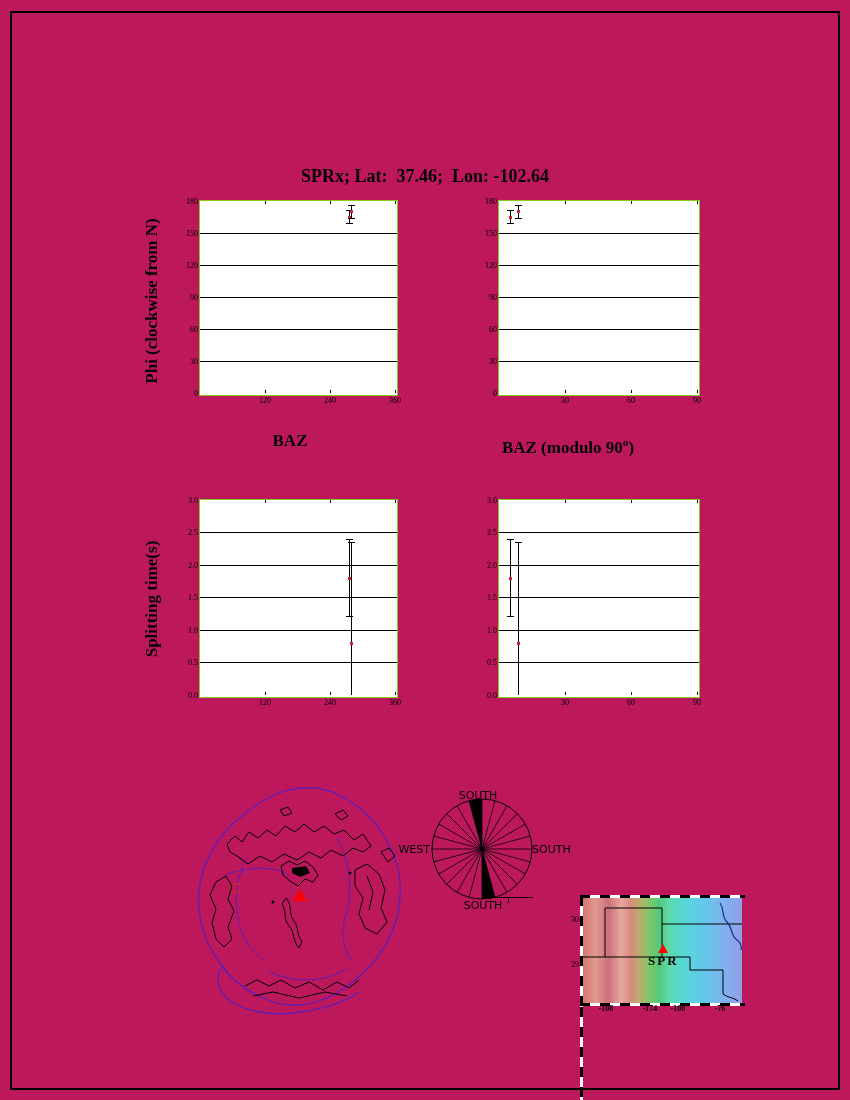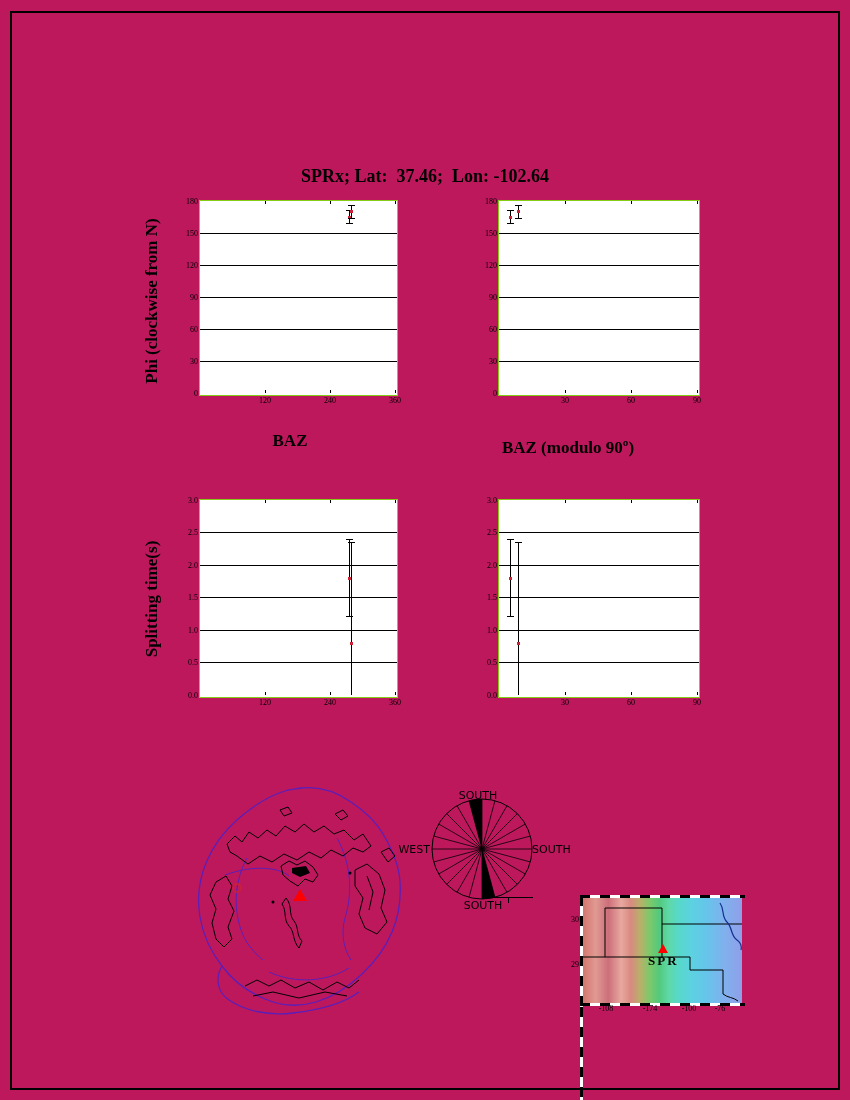--- a/index.html
+++ b/index.html
@@ -45,22 +45,22 @@
   #tb-left{left:0;top:0;width:3px;height:111px;background:repeating-linear-gradient(0deg,#000 0 10px,#fff 10px 20px);}
   #tb-right{left:162px;top:0;width:3px;height:111px;background:repeating-linear-gradient(0deg,#000 0 10px,#fff 10px 20px);}
   #topo-bg{position:absolute;left:3px;top:3px;width:159px;height:105px;
     background:linear-gradient(90deg,#d4766f 0%,#e09a92 8%,#cc6f7a 16%,#e8a8a0 24%,
       #d88a80 30%,#b8b06a 36%,#7cc96a 42%,#52c97d 48%,#5fd9a8 54%,#57d8c8 60%,
       #5cd2e0 68%,#66c4ea 78%,#7fb2ee 88%,#8f9fe8 100%);}
   #topo-lines{position:absolute;left:3px;top:3px;}
   .topolab{position:absolute;font-size:8px;color:#000;line-height:9px;}
   #topo-y40{left:-9px;top:20px;}
   #topo-y38{left:-9px;top:65px;}
-  .topoxlab{position:absolute;top:109px;width:24px;text-align:center;}
-  #topo-x0{left:14px;} #topo-x1{left:58px;} #topo-x2{left:97px;} #topo-x3{left:128px;}
+  .topoxlab{position:absolute;top:109px;width:24px;text-align:center;font-weight:bold;}
+  #topo-x0{left:14px;} #topo-x1{left:58px;} #topo-x2{left:86px;} #topo-x3{left:128px;}
   #topo-tri{position:absolute;left:78px;top:49px;width:0;height:0;
      border-left:5px solid transparent;border-right:5px solid transparent;border-bottom:9px solid #f00;}
   #topo-spr{position:absolute;left:68px;top:58px;font-weight:bold;font-size:13px;letter-spacing:2px;}
   
   #wm-tri{position:absolute;left:293px;top:889px;width:0;height:0;
      border-left:7px solid transparent;border-right:7px solid transparent;border-bottom:12px solid #f00;}
 </style>
 </head>
 <body>
 <div id="page">

